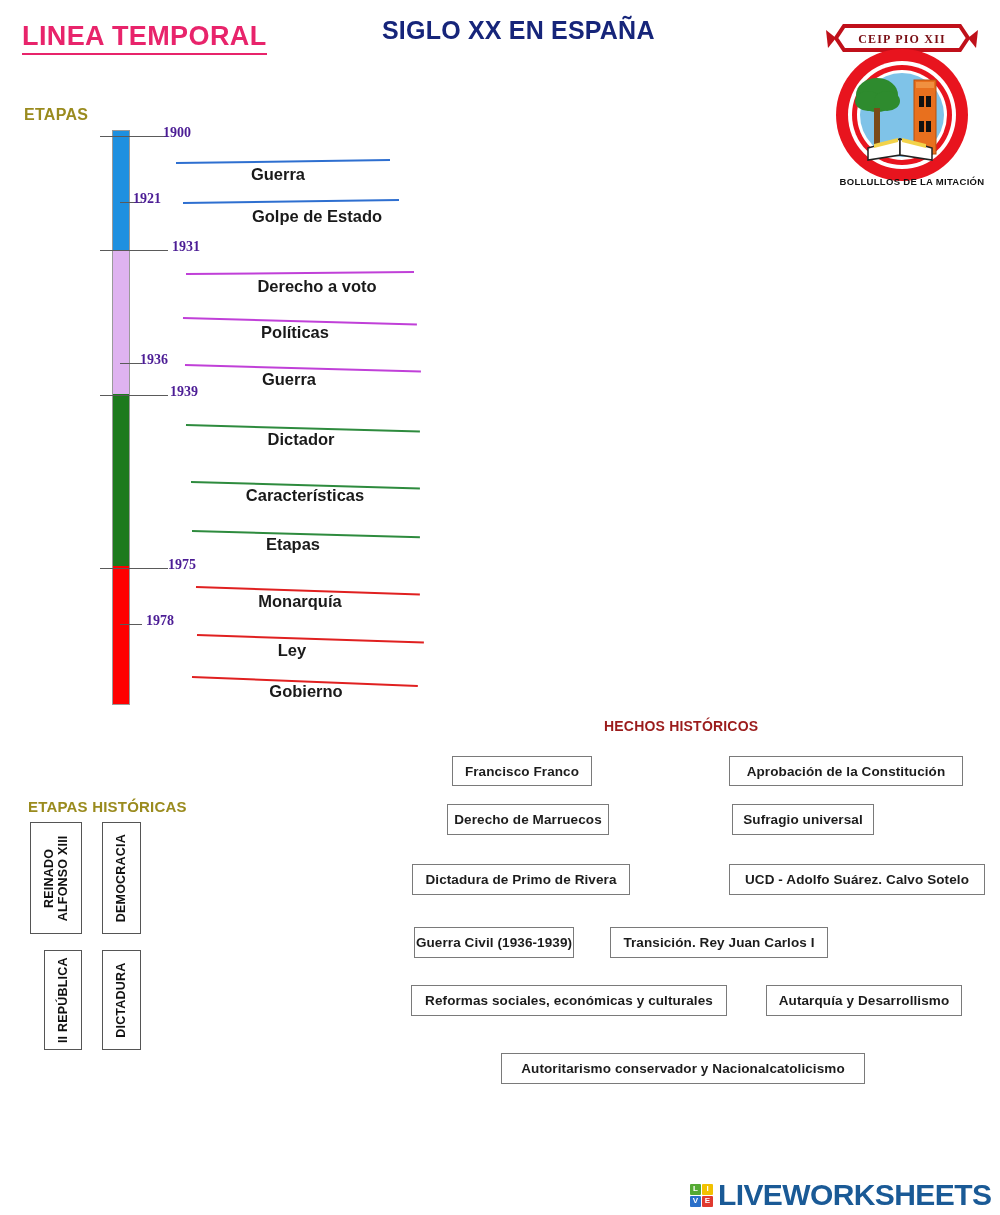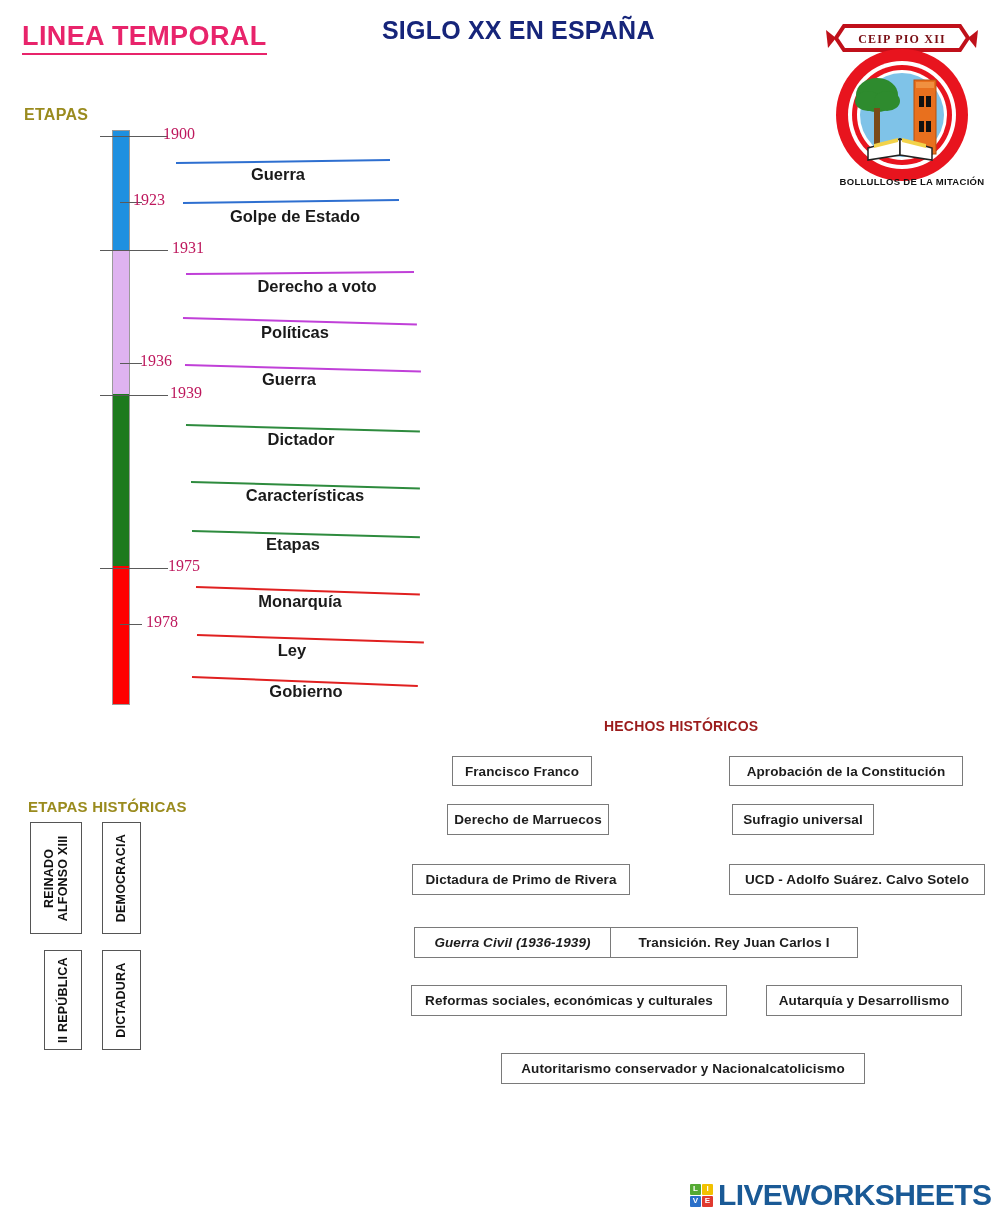--- a/index.html
+++ b/index.html
@@ -68,23 +68,23 @@
 
   .tick-line {
     background: #5a5a5a;
     height: 1px;
   }
   .tick-line.long  { left: 100px;  width: 68px; }
   .tick-line.tiny  { left: 120px;  width: 22px; }
 
   .year-label {
     font-family: "Liberation Serif", serif;
-    font-size: 16px;
-    font-weight: normal;
-    color: #be185d;
+    font-size: 14px;
+    font-weight: bold;
+    color: #4c1d95;
     white-space: nowrap;
   }
 
   
   .prompt {
     font-size: 16.5px;
     font-weight: bold;
     color: #1a1a1a;
     white-space: nowrap;
     text-align: center;
@@ -230,37 +230,37 @@
 <div class="abs" id="timeline-bar">
     <div class="bar-seg" style="height: 120px; background: rgb(30, 144, 224);"></div>
     <div class="bar-seg" style="height: 143px; background: rgb(223, 179, 240);"></div>
     <div class="bar-seg" style="height: 172px; background: rgb(29, 122, 29);"></div>
     <div class="bar-seg" style="height: 138px; background: rgb(255, 0, 0);"></div>
   </div>
 <div id="timeline-ticks">
     <div class="abs tick-line long" style="top: 136px;"></div>
     <div class="abs year-label" style="left: 163px; top: 125px;">1900</div>
     <div class="abs tick-line tiny" style="top: 202px;"></div>
-    <div class="abs year-label" style="left: 133px; top: 191px;">1923</div>
+    <div class="abs year-label" style="left: 133px; top: 191px;">1921</div>
     <div class="abs tick-line long" style="top: 250px;"></div>
     <div class="abs year-label" style="left: 172px; top: 239px;">1931</div>
     <div class="abs tick-line tiny" style="top: 363px;"></div>
     <div class="abs year-label" style="left: 140px; top: 352px;">1936</div>
     <div class="abs tick-line long" style="top: 395px;"></div>
     <div class="abs year-label" style="left: 170px; top: 384px;">1939</div>
     <div class="abs tick-line long" style="top: 568px;"></div>
     <div class="abs year-label" style="left: 168px; top: 557px;">1975</div>
     <div class="abs tick-line tiny" style="top: 624px;"></div>
     <div class="abs year-label" style="left: 146px; top: 613px;">1978</div>
   </div>
 <div id="timeline-prompts">
     <div class="abs answer-rule" style="left: 176px; top: 162px; width: 214px; background: rgb(46, 111, 208); transform: rotate(-0.8deg);"></div>
     <div class="abs prompt" style="left: 188px; top: 139px; width: 180px;">Guerra</div>
     <div class="abs answer-rule" style="left: 183px; top: 202px; width: 216px; background: rgb(46, 111, 208); transform: rotate(-0.8deg);"></div>
-    <div class="abs prompt" style="left: 205px; top: 181px; width: 180px; text-align: center;">Golpe de Estado</div>
+    <div class="abs prompt" style="left: 227px; top: 181px; width: 180px; text-align: center;">Golpe de Estado</div>
     <div class="abs answer-rule" style="left: 186px; top: 273px; width: 228px; background: rgb(192, 64, 216); transform: rotate(-0.5deg);"></div>
     <div class="abs prompt" style="left: 227px; top: 251px; width: 180px;">Derecho a voto</div>
     <div class="abs answer-rule" style="left: 183px; top: 317px; width: 234px; background: rgb(192, 64, 216); transform: rotate(1.6deg);"></div>
     <div class="abs prompt" style="left: 205px; top: 297px; width: 180px;">Políticas</div>
     <div class="abs answer-rule" style="left: 185px; top: 364px; width: 236px; background: rgb(192, 64, 216); transform: rotate(1.6deg);"></div>
     <div class="abs prompt" style="left: 199px; top: 344px; width: 180px;">Guerra</div>
     <div class="abs answer-rule" style="left: 186px; top: 424px; width: 234px; background: rgb(46, 139, 62); transform: rotate(1.6deg);"></div>
     <div class="abs prompt" style="left: 211px; top: 404px; width: 180px;">Dictador</div>
     <div class="abs answer-rule" style="left: 191px; top: 481px; width: 229px; background: rgb(46, 139, 62); transform: rotate(1.6deg);"></div>
     <div class="abs prompt" style="left: 215px; top: 460px; width: 180px;">Características</div>
@@ -289,22 +289,22 @@
     </div>
   </div>
 
 <div id="hechos-boxes">
     <div class="abs hbox" style="left: 452px; top: 756px; width: 140px; height: 30px;">Francisco Franco</div>
     <div class="abs hbox" style="left: 729px; top: 756px; width: 234px; height: 30px;">Aprobación de la Constitución</div>
     <div class="abs hbox" style="left: 447px; top: 804px; width: 162px; height: 31px;">Derecho de Marruecos</div>
     <div class="abs hbox" style="left: 732px; top: 804px; width: 142px; height: 31px;">Sufragio universal</div>
     <div class="abs hbox" style="left: 412px; top: 864px; width: 218px; height: 31px;">Dictadura de Primo de Rivera</div>
     <div class="abs hbox" style="left: 729px; top: 864px; width: 256px; height: 31px;">UCD - Adolfo Suárez. Calvo Sotelo</div>
-    <div class="abs hbox" style="left: 414px; top: 927px; width: 197px; height: 31px; font-style: italic;">Guerra Civil (1936-1939)</div>
-    <div class="abs hbox" style="left: 610px; top: 927px; width: 248px; height: 31px;">Transición. Rey Juan Carlos I</div>
+    <div class="abs hbox" style="left: 414px; top: 927px; width: 160px; height: 31px;">Guerra Civil (1936-1939)</div>
+    <div class="abs hbox" style="left: 610px; top: 927px; width: 218px; height: 31px;">Transición. Rey Juan Carlos I</div>
     <div class="abs hbox" style="left: 411px; top: 985px; width: 316px; height: 31px; text-align: center;">Reformas sociales, económicas y culturales</div>
     <div class="abs hbox" style="left: 766px; top: 985px; width: 196px; height: 31px;">Autarquía y Desarrollismo</div>
     <div class="abs hbox" style="left: 501px; top: 1053px; width: 364px; height: 31px;">Autoritarismo conservador y Nacionalcatolicismo</div>
   </div>
 
 <div class="abs" id="footer-logo">
   <div id="live-badge">
       <div class="live-cell" style="background: rgb(85, 170, 51);">L</div>
       <div class="live-cell" style="background: rgb(242, 193, 0);">I</div>
       <div class="live-cell" style="background: rgb(42, 111, 201);">V</div>

